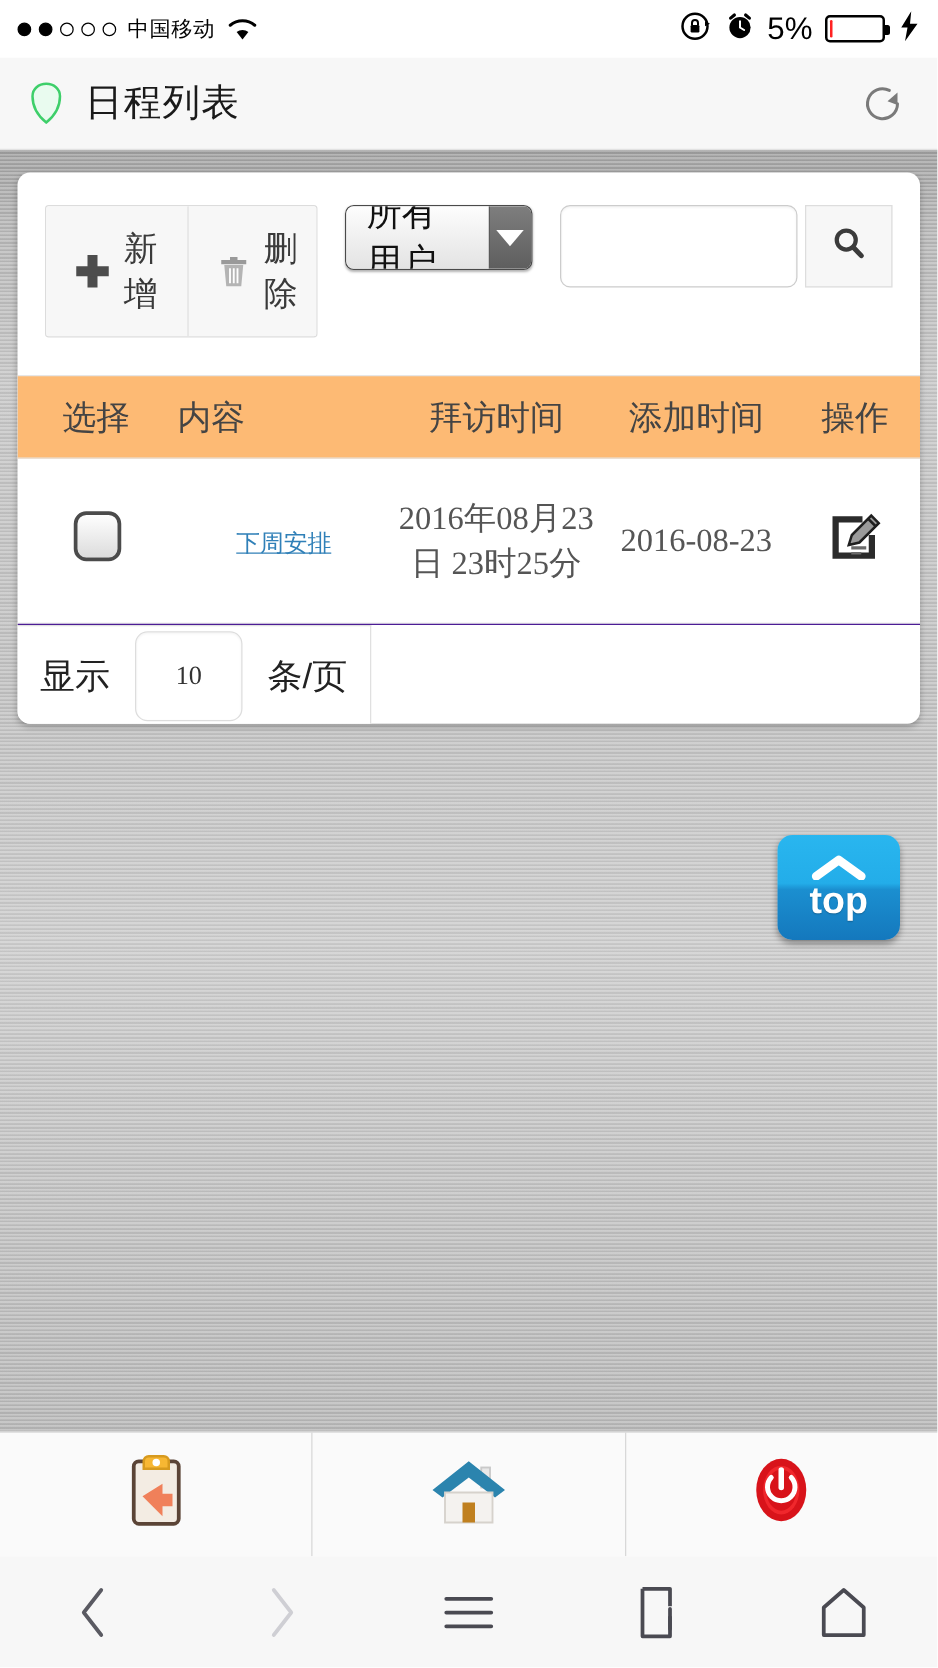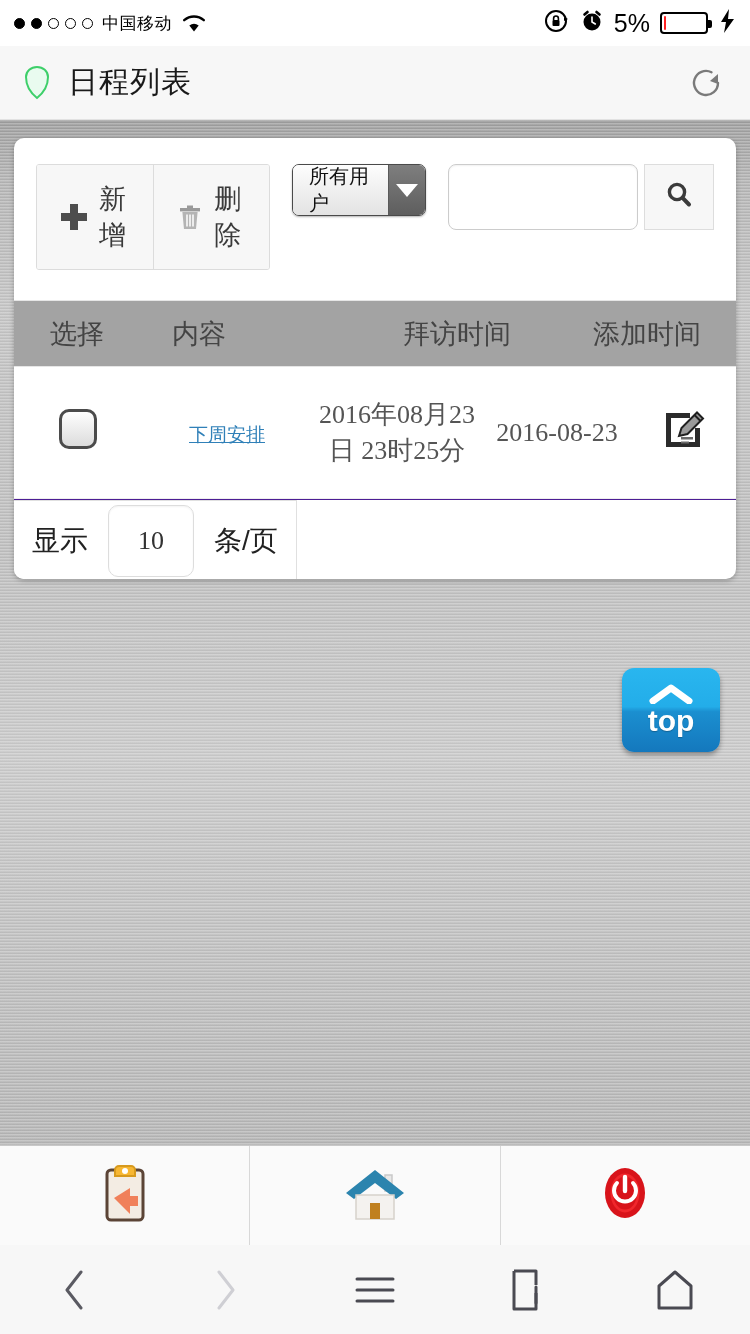--- a/index.html
+++ b/index.html
@@ -90,21 +90,21 @@
   .ico-trash { width: 24px; height: 27px; position: relative; flex: none; }
 
   .selwrap { margin-left: 22px; display: flex; align-items: center; }
   .select {
     display: flex; align-items: stretch; border-radius: 7px; overflow: hidden;
     border: 1px solid #4a4a4a;
     box-shadow: 0 1px 2px rgba(0,0,0,.3);
     height: 52px;
   }
   .sel-label {
-    display: flex; align-items: center; padding: 0 16px; font-size: 20px; color: #111;
+    display: flex; align-items: center; padding: 0 16px; font-size: 28px; color: #111;
     background: linear-gradient(to bottom,#fdfdfd,#e3e3e3);
     border-right: 1px solid #5a5a5a;
     font-family: Liberation Serif, serif;
   }
   .sel-arrow {
     width: 46px; display: flex; align-items: center; justify-content: center;
     background: linear-gradient(to bottom,#7e7e7e,#5e5e5e);
   }
   .caret {
     width: 0; height: 0; border-left: 11px solid transparent;
@@ -117,23 +117,23 @@
     font-size: 24px; padding: 0 12px; font-family: inherit; color: #333;
   }
   .sbtn {
     margin-left: 6px; width: 70px; height: 66px;
     border: 1px solid #ddd; background: #f7f7f7;
     display: flex; align-items: center; justify-content: center;
   }
 
   
   .thead {
-    display: flex; background: #a3a3a3; border-top: 1px solid #e6e6e6;
+    display: flex; background: #fdba74; border-top: 1px solid #e6e6e6;
     border-bottom: 1px solid #e6e6e6; height: 67px; align-items: center;
-    font-size: 27px; color: #444; gap: 30px;
+    font-size: 27px; color: #444;
   }
   .trow {
     display: flex; align-items: center; min-height: 132px;
     border-bottom: 1px solid #eee; font-size: 26px; color: #555;
   }
   .c-sel  { width: 128px; text-align: center; flex: none; }
   .c-cont { width: 170px; text-align: center; flex: none; }
   .c-vis  { width: 170px; text-align: center; flex: none; }
   .c-add  { width: 150px; text-align: center; flex: none; }
   .c-op   { width: 104px; text-align: center; flex: none; }
@@ -157,21 +157,21 @@
   }
   .pg-box {
     display: flex; align-items: center; border: 1px solid #e0e0e0;
     border-left: none; border-bottom: none;
     background: #fff; height: 80px;
   }
   .pg-txt { padding: 0 18px; font-size: 28px; color: #222; }
   .pg-num {
     width: 86px; height: 72px; margin: 0 2px; border: 1px solid #ddd;
     border-radius: 10px; background: #fff; text-align: center;
-    font-size: 26px; color: #333; font-family: "Liberation Serif", serif;
+    font-size: 21px; color: #333; font-family: "Liberation Serif", serif;
     box-shadow: inset 0 1px 2px rgba(0,0,0,.05);
   }
   .pager-fill { flex: 1; }
 
   
   .totop {
     position: absolute; right: 30px; top: 548px;
     width: 98px; height: 84px; border-radius: 12px;
     background: linear-gradient(to bottom, #29b6ef 0%, #23ade9 46%, #1b8fd0 52%, #1478bd 100%);
     box-shadow: 0 3px 5px rgba(0,0,0,.35);

